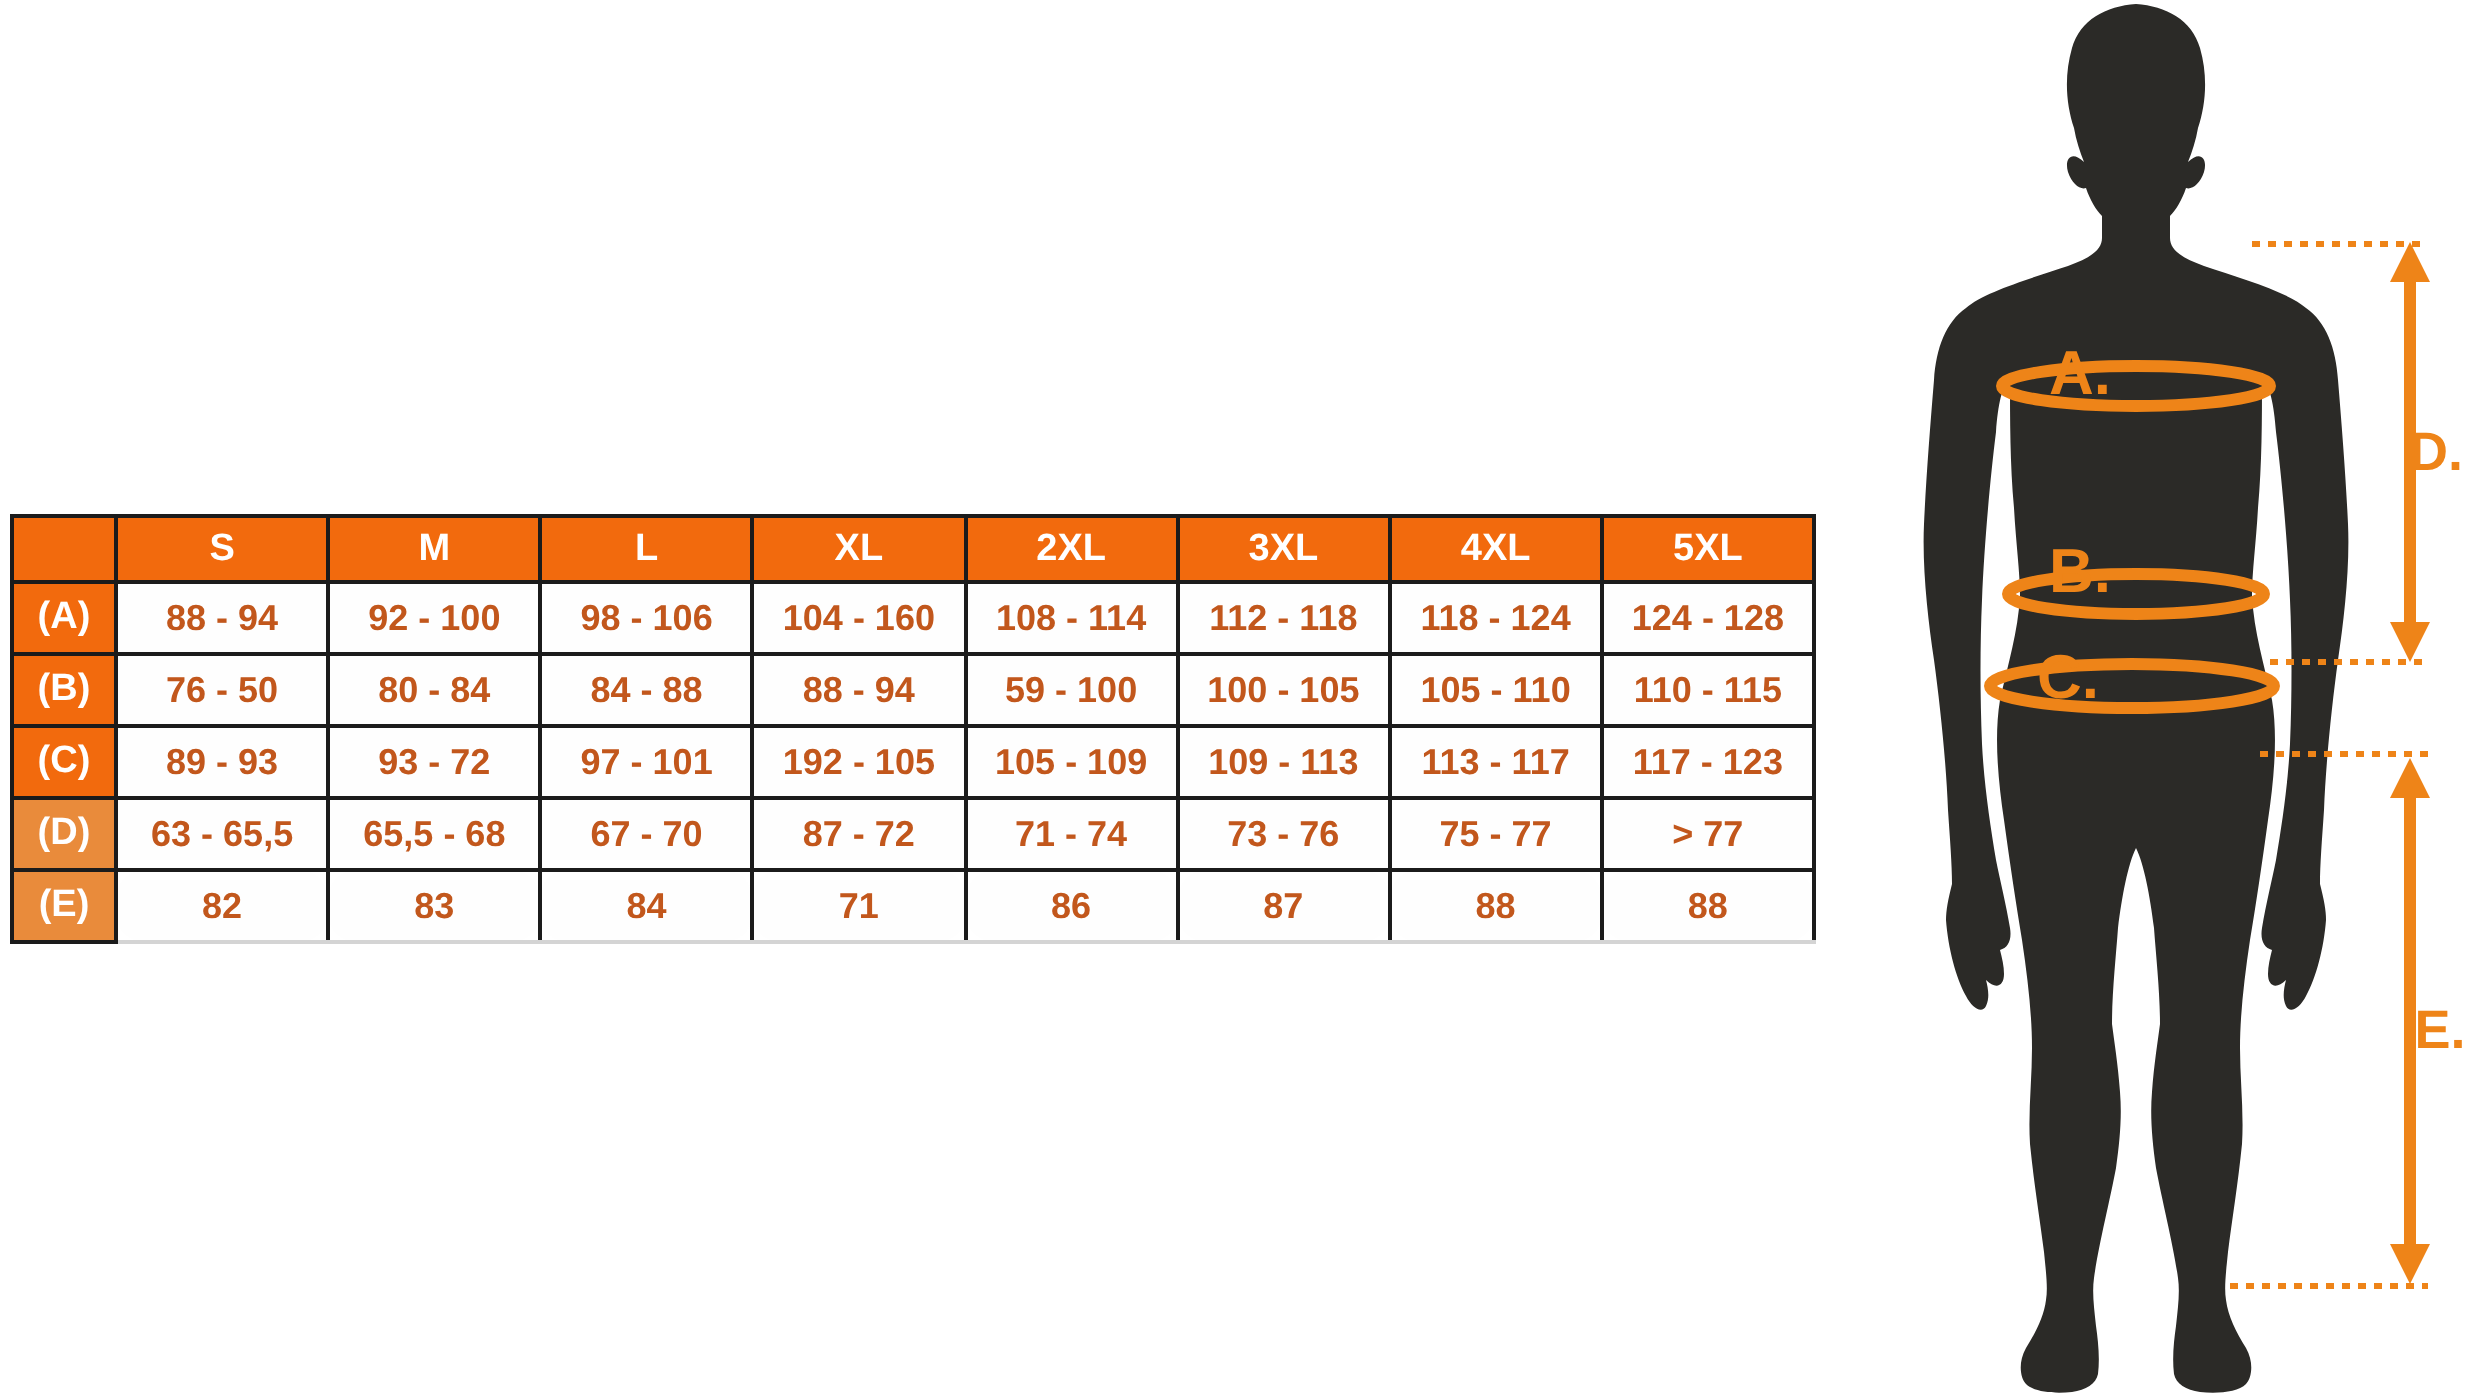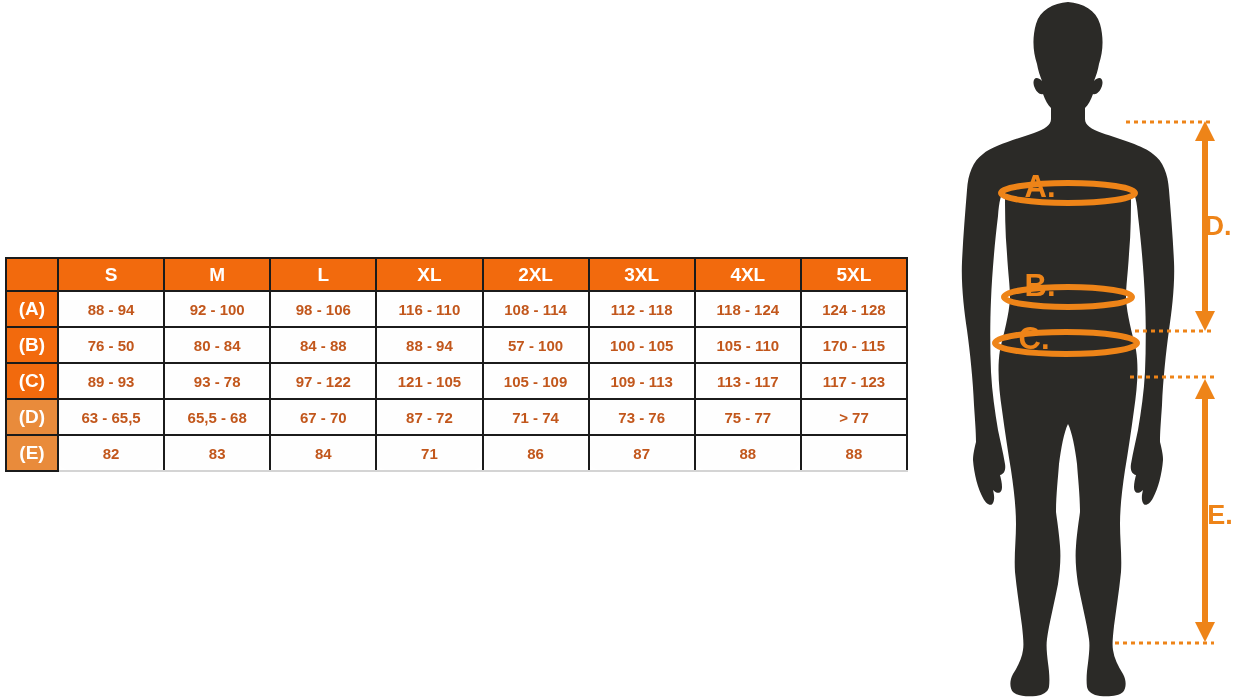--- a/index.html
+++ b/index.html
@@ -18,21 +18,21 @@
     border:2px solid #1b1b1b;text-align:center;vertical-align:middle;padding:0;
   }
   table.size-chart thead th{
     background:#F26A0D;color:#ffffff;font-weight:bold;font-size:19px;height:31px;
   }
   table.size-chart tbody th{
     background:#F26A0D;color:#ffffff;font-weight:bold;font-size:19px;height:34px;
   }
   table.size-chart tbody tr.muted th{background:#E98B3B;}
   table.size-chart tbody td{
-    background:#fefefe;color:#C2571C;font-weight:bold;font-size:15px;
+    background:#fefefe;color:#C2571C;font-weight:bold;font-size:18px;
   }
   table.size-chart tbody tr:last-child td{border-bottom-color:#d4d4d4;border-radius:14px;}
 
   
   #figure-svg{position:absolute;left:930px;top:0;width:303px;height:700px;}
   .accent-stroke{stroke:#EE8418;fill:none;}
   .accent-fill{fill:#EE8418;}
   .measure-letter{
     font-family:"Liberation Sans","DejaVu Sans",sans-serif;
     font-weight:bold;fill:#EE8418;
@@ -67,43 +67,43 @@
           <th>4XL</th>
           <th>5XL</th>
         </tr>
     </thead>
     <tbody id="table-body">
         <tr>
           <th>(A)</th>
           <td>88 - 94</td>
           <td>92 - 100</td>
           <td>98 - 106</td>
-          <td>116 - 110</td>
+          <td>104 - 160</td>
           <td>108 - 114</td>
           <td>112 - 118</td>
           <td>118 - 124</td>
           <td>124 - 128</td>
         </tr>
         <tr>
           <th>(B)</th>
           <td>76 - 50</td>
           <td>80 - 84</td>
           <td>84 - 88</td>
           <td>88 - 94</td>
-          <td>57 - 100</td>
+          <td>59 - 100</td>
           <td>100 - 105</td>
           <td>105 - 110</td>
-          <td>170 - 115</td>
+          <td>110 - 115</td>
         </tr>
         <tr>
           <th>(C)</th>
           <td>89 - 93</td>
-          <td>93 - 78</td>
-          <td>97 - 122</td>
-          <td>121 - 105</td>
+          <td>93 - 72</td>
+          <td>97 - 101</td>
+          <td>192 - 105</td>
           <td>105 - 109</td>
           <td>109 - 113</td>
           <td>113 - 117</td>
           <td>117 - 123</td>
         </tr>
         <tr class="muted">
           <th>(D)</th>
           <td>63 - 65,5</td>
           <td>65,5 - 68</td>
           <td>67 - 70</td>

